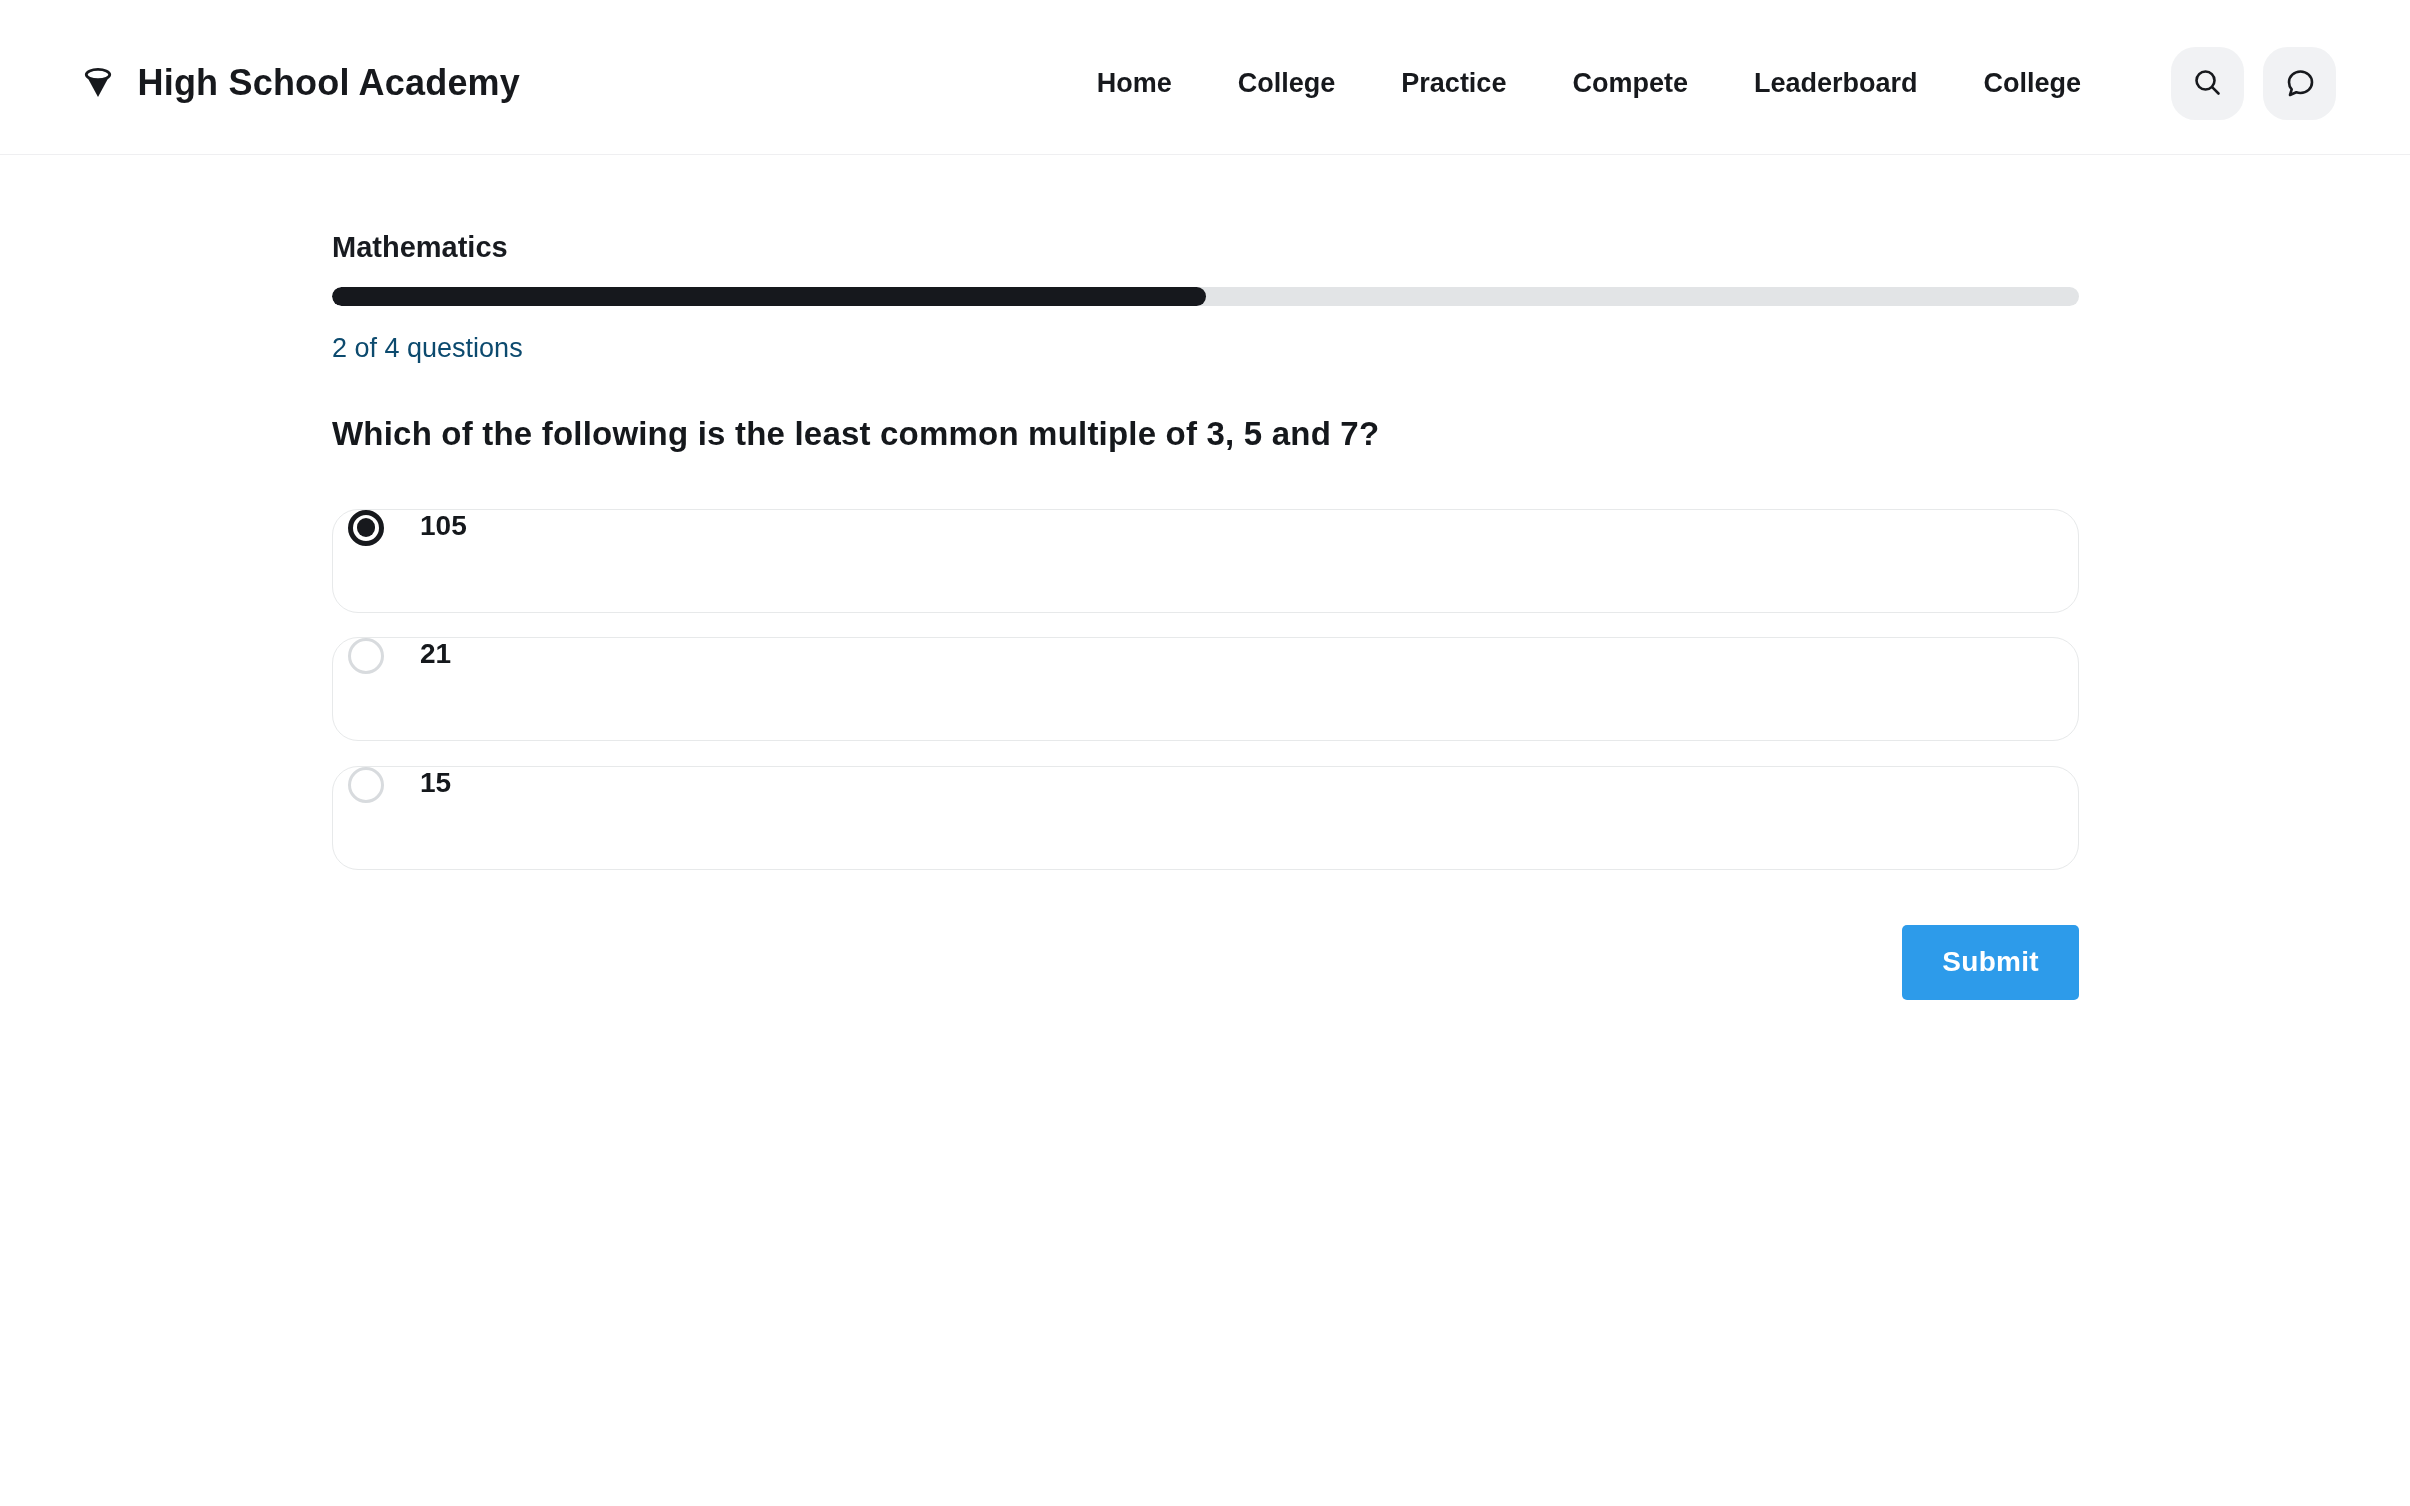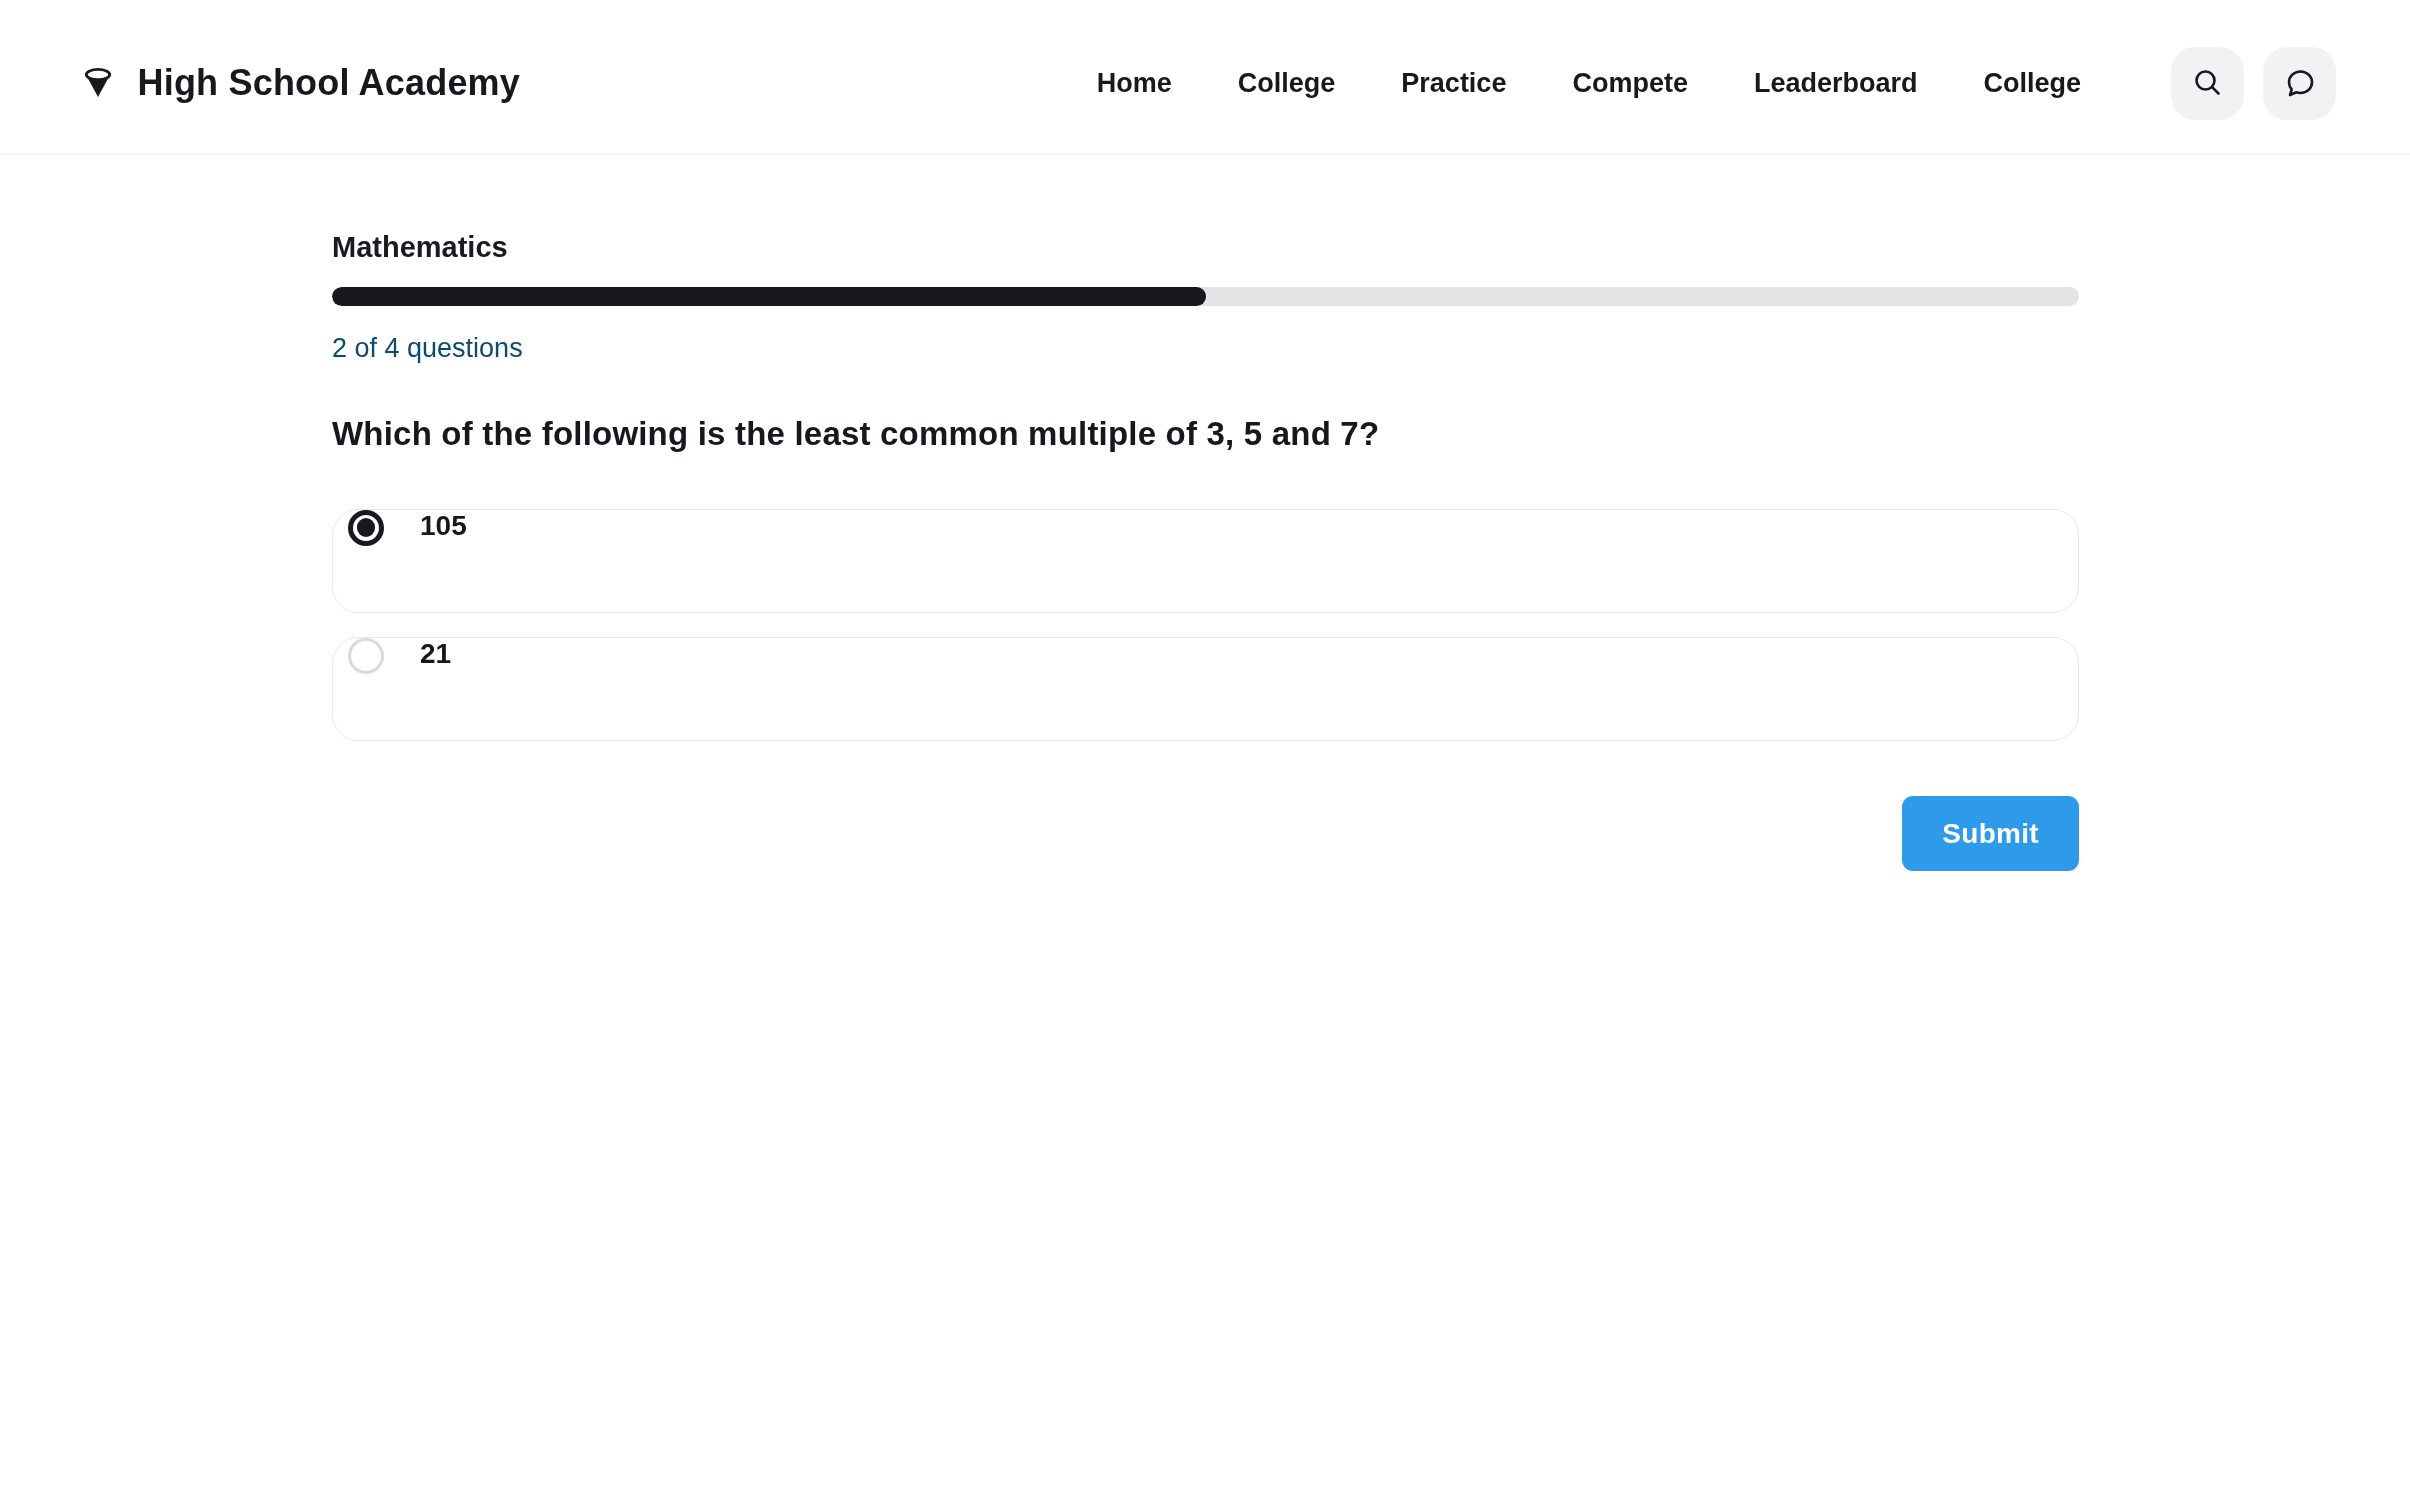--- a/index.html
+++ b/index.html
@@ -150,21 +150,21 @@
   }
   .submit-row {
     display: flex;
     justify-content: flex-end;
     margin-top: 55px;
   }
   .submit-btn {
     height: 75px;
     padding: 0 40px;
     border: none;
-    border-radius: 11px;
+    border-radius: 5px;
     background: #2d9bea;
     color: #ffffff;
     font-family: "Liberation Sans", sans-serif;
     font-size: 28px;
     font-weight: bold;
     letter-spacing: 0.3px;
     cursor: pointer;
   }
   svg { display: block; }
 </style>
@@ -226,20 +226,24 @@
   <div class="option-row">
     <span class="radio selected"></span>
     <span class="option-label">105</span>
   </div>
 
   <div class="option-row">
     <span class="radio"></span>
     <span class="option-label">21</span>
   </div>
 
+  <div class="option-row">
+    <span class="radio"></span>
+    <span class="option-label">15</span>
+  </div>
 
 </div>
 
   <div class="submit-row">
     <button class="submit-btn">Submit</button>
   </div>
 </main>
 
 
 </body></html>

